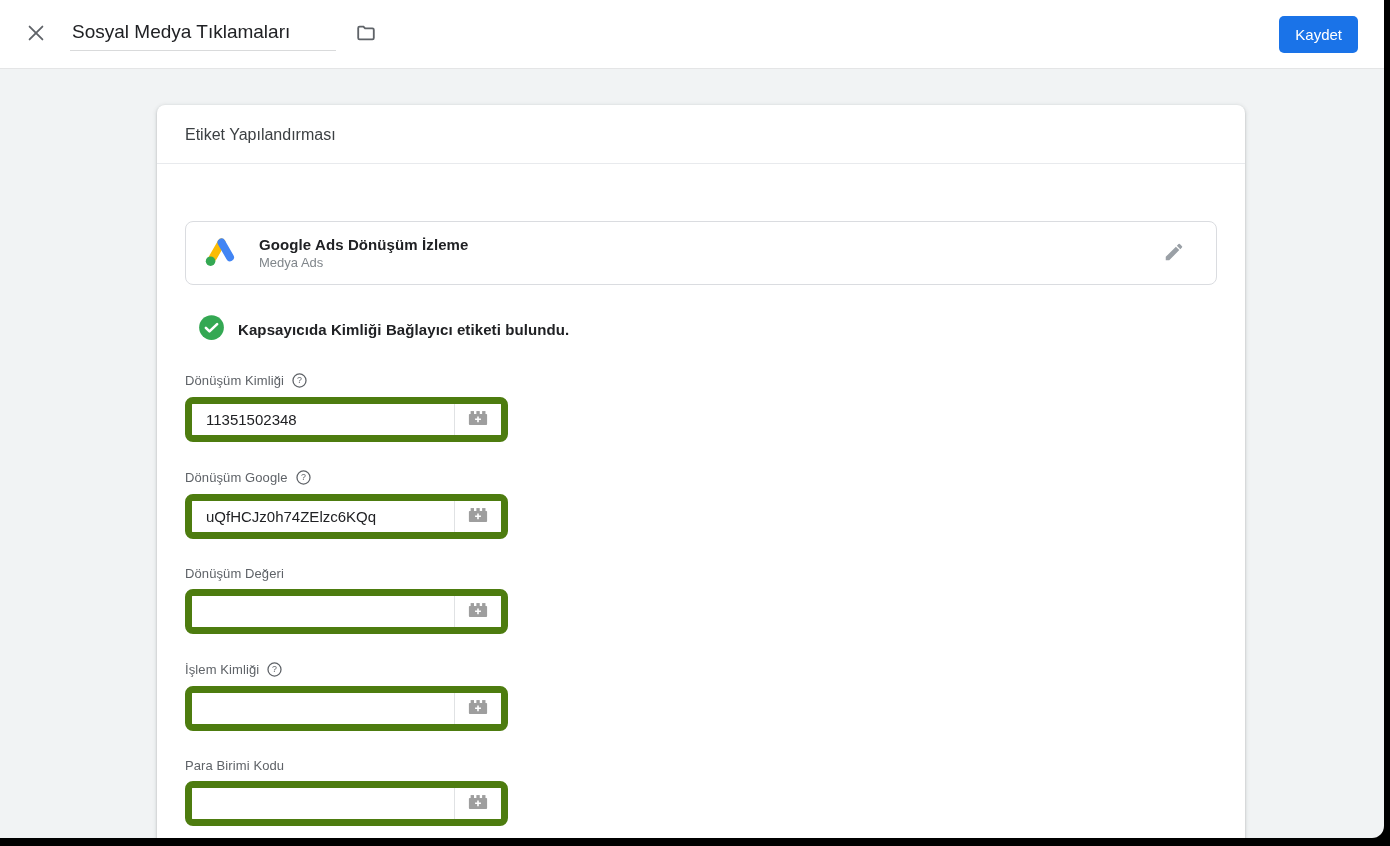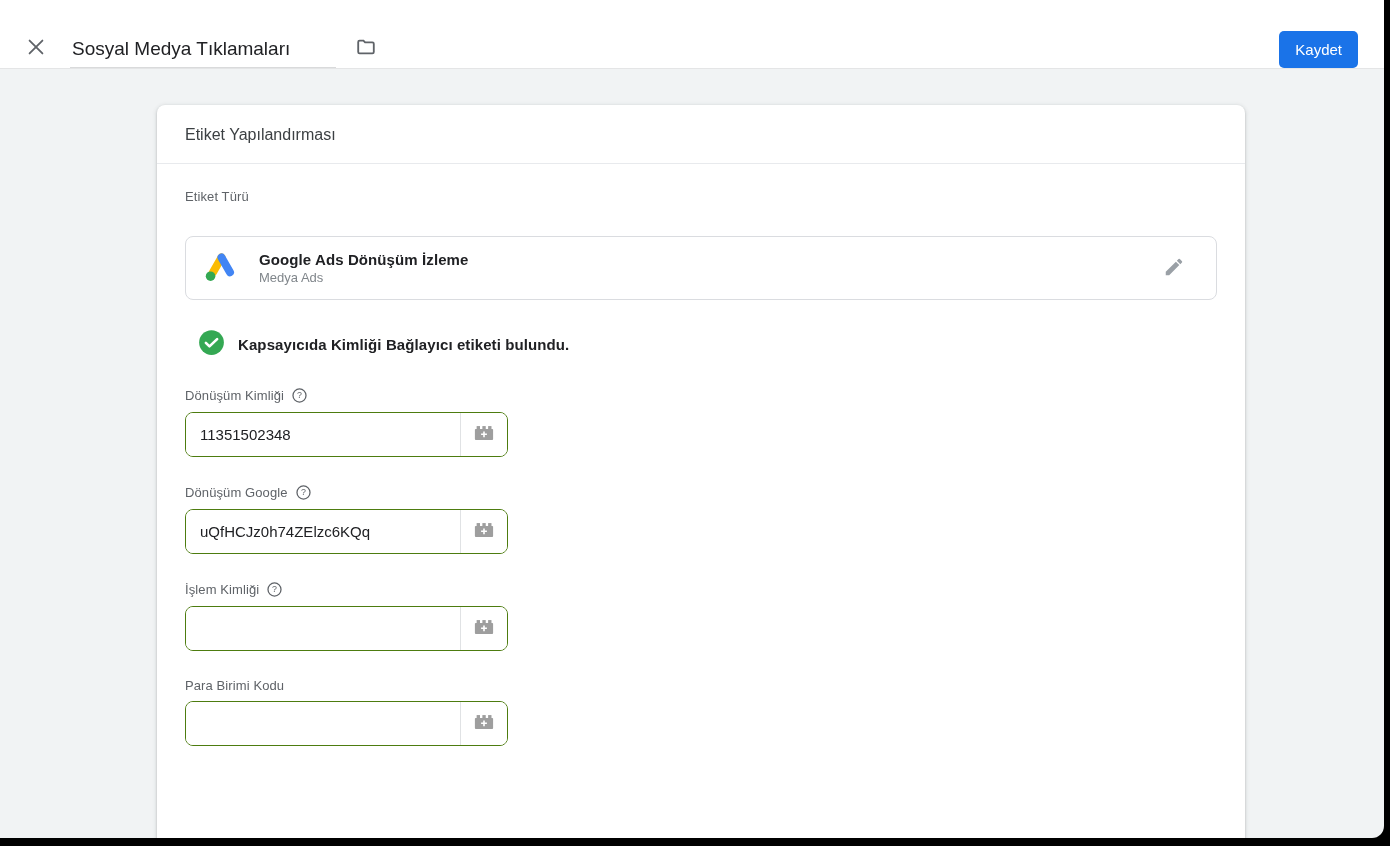--- a/index.html
+++ b/index.html
@@ -3,21 +3,21 @@
 <meta charset="utf-8">
 <style>
   * { margin:0; padding:0; box-sizing:border-box; }
   html,body { width:1390px; height:846px; background:#000; font-family:"Liberation Sans", sans-serif; }
   .frame { position:relative; width:1390px; height:846px; background:#000; overflow:hidden; }
   .app { position:absolute; left:0; top:0; width:1384px; height:838px; background:#f1f3f4;
          border-bottom-right-radius:12px; overflow:hidden; }
 
   
   .topbar { height:69px; background:#fff; border-bottom:1px solid #e4e5e6;
-            display:flex; align-items:flex-end; padding:0 26px 0 16px; }
+            display:flex; align-items:center; padding:0 26px 0 16px; }
   .icon-btn { width:40px; height:40px; border:none; background:transparent; display:flex;
               align-items:center; justify-content:center; cursor:pointer; border-radius:50%; }
   .title-wrap { margin-left:14px; }
   .title-input { width:266px; border:none; border-bottom:1px solid #d9dadb; background:transparent;
                  font-family:"Liberation Sans",sans-serif; font-size:19px; color:#202124;
                  padding:4px 2px 7px 2px; outline:none; }
   .folder-btn { margin-left:10px; }
   .spacer { flex:1; }
   .save-btn { background:#1a73e8; color:#fff; border:none; border-radius:5px;
               font-family:"Liberation Sans",sans-serif; font-size:15px; padding:10px 16px;
@@ -39,21 +39,21 @@
                  border-radius:8px; display:flex; align-items:center; padding:0 22px 0 17px;
                  cursor:pointer; background:#fff; }
   .tagtype-text { margin-left:19px; display:flex; flex-direction:column; gap:2px; }
   .tagtype-name { font-size:15px; font-weight:bold; color:#202124; letter-spacing:.1px; }
   .tagtype-vendor { font-size:13px; color:#80868b; }
 
   .notice-row { margin:29px 0 0 13px; display:flex; align-items:center; gap:13px; }
   .notice-text { font-size:15px; font-weight:bold; color:#202124; letter-spacing:.1px; }
 
   .field { margin-top:27px; }
-  .input-group { width:323px; height:45px; border:1px solid #4d7c0f; border-radius:8px;
+  .input-group { width:323px; height:45px; border:7px solid #4d7c0f; border-radius:8px;
                  display:flex; overflow:hidden; background:#fff; }
   .input-group input { flex:1; min-width:0; border:none; outline:none; padding:0 12px 0 14px;
                        font-family:"Liberation Sans",sans-serif; font-size:15px; color:#202124; }
   .var-btn { width:47px; border:none; border-left:1px solid #e0e2e4; background:#fff;
              display:flex; align-items:center; justify-content:center; cursor:pointer; }
 
   .pencil-btn { margin-left:auto; }
 </style>
 </head>
 <body>
@@ -81,23 +81,20 @@
       </button>
       <div class="spacer"></div>
       <button class="save-btn">Kaydet</button>
     </div>
 
     <div class="content">
       <div class="card">
         <div class="card-header">Etiket Yapılandırması</div>
         <div class="card-body">
 
-          <div class="field-label">
-            <span>Etiket Türü</span>
-          </div>
 
           <div class="tagtype-box">
             <span>
               <svg width="37" height="37" viewBox="0 0 24 24">
                 <rect x="9.4" y="3.6" width="5.2" height="16.2" rx="2.6" fill="#fbbc04" transform="rotate(30 12 6.2)"></rect>
                 <circle cx="4.9" cy="18.3" r="3.1" fill="#34a853"></circle>
                 <rect x="9.4" y="3.6" width="5.2" height="16.2" rx="2.6" fill="#4285f4" transform="rotate(-30 12 6.2)"></rect>
               </svg>
             </span>
             <div class="tagtype-text">
@@ -172,20 +169,41 @@
                         <rect x="15.8" y="5.6" width="3.1" height="3.4"></rect>
                         <rect x="3.6" y="8.2" width="16.8" height="10.2" rx="0.8"></rect>
                       </g>
                     <path d="M12 10.5v5.4M9.3 13.2h5.4" stroke="#fff" stroke-width="1.5"></path>
                   </svg>
                 </span>
               </button>
             </div>
           </div>
 
+          <div class="field">
+            <div class="field-label">
+              <span>Dönüşüm Değeri</span>
+            </div>
+            <div class="input-group">
+              <input type="text" value="" style="">
+              <button class="var-btn">
+                <span>
+                  <svg width="26" height="26" viewBox="0 0 24 24">
+                    <g fill="#9e9e9e">
+                        <rect x="5.2" y="5.6" width="3.1" height="3.4"></rect>
+                        <rect x="10.5" y="5.6" width="3.1" height="3.4"></rect>
+                        <rect x="15.8" y="5.6" width="3.1" height="3.4"></rect>
+                        <rect x="3.6" y="8.2" width="16.8" height="10.2" rx="0.8"></rect>
+                      </g>
+                    <path d="M12 10.5v5.4M9.3 13.2h5.4" stroke="#fff" stroke-width="1.5"></path>
+                  </svg>
+                </span>
+              </button>
+            </div>
+          </div>
 
           <div class="field">
             <div class="field-label">
               <span>İşlem Kimliği</span>
               <span class="help-icon">
                 <svg width="17" height="17" viewBox="0 0 24 24">
                     <circle cx="12" cy="12" r="9.2" fill="none" stroke="#5f6368" stroke-width="1.8"></circle>
                     <text x="12" y="16.2" text-anchor="middle" font-size="12.5" fill="#5f6368" font-family="Liberation Sans, sans-serif">?</text>
                   </svg>
               </span>

